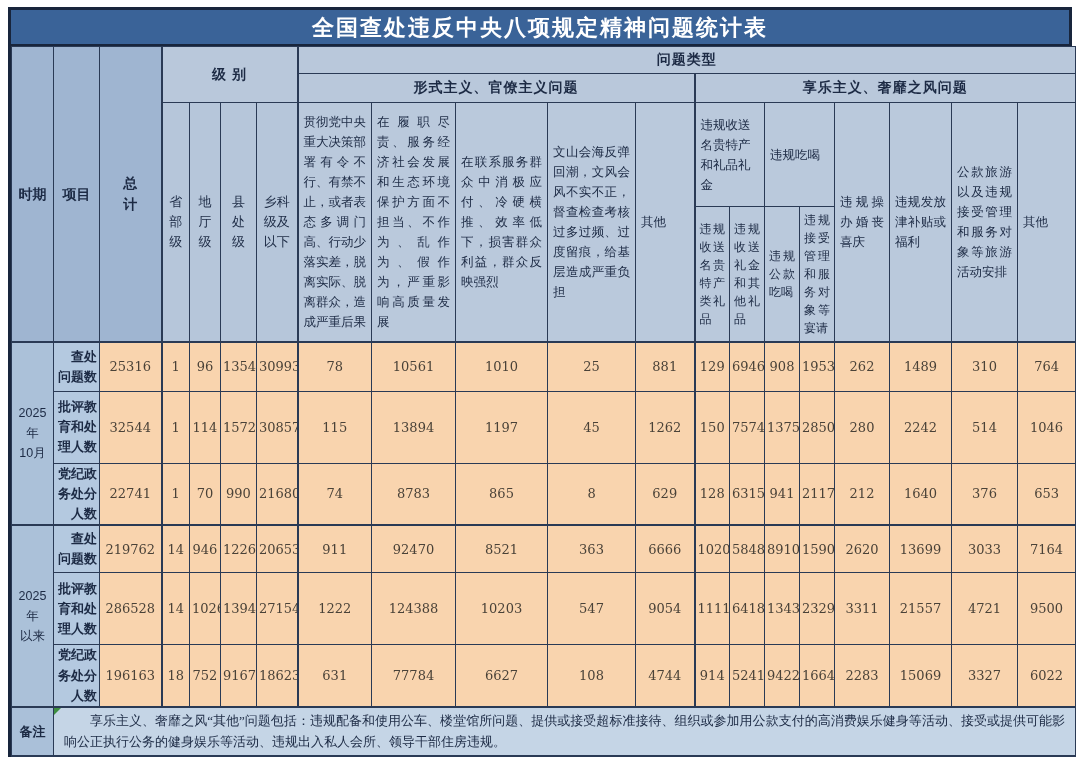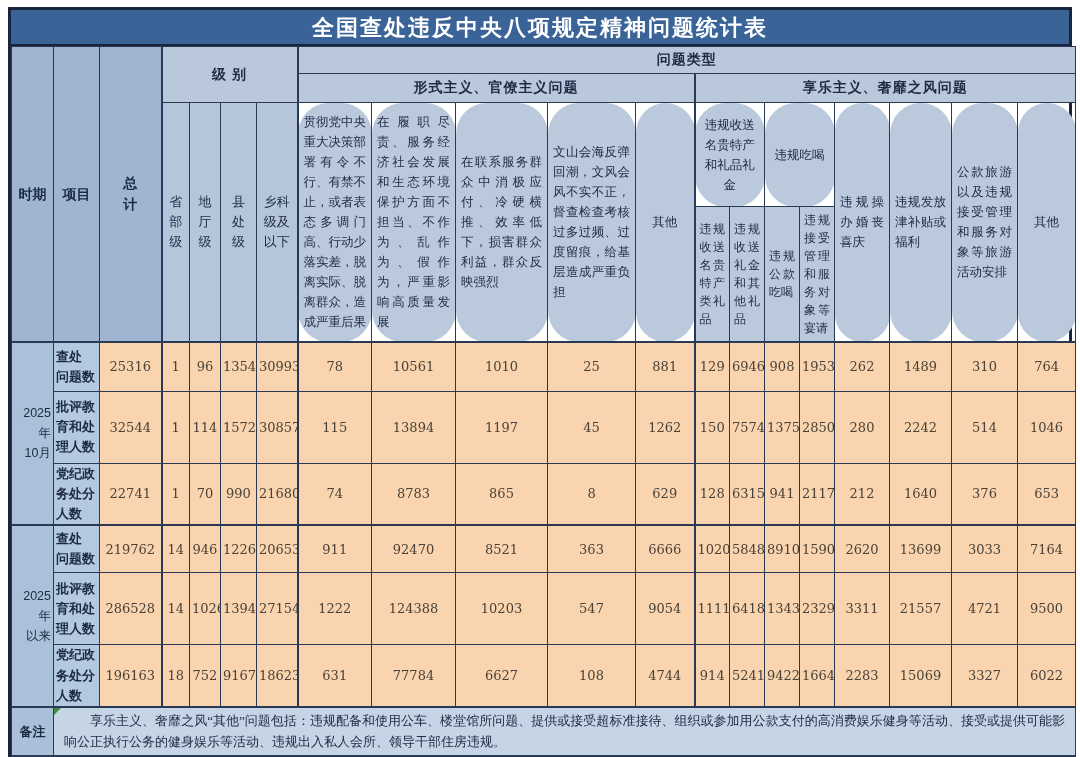--- a/index.html
+++ b/index.html
@@ -23,26 +23,26 @@
   tr.hd4 { height:48px; } tr.hd5 { height:72px; } tr.hd6 { height:52px; }
   tr.hrem { height:49px;border-radius:15px; } tr.hfoot { height:22px; }
 
   
   .bR2 { border-right-width:2px !important; }
   tr.thickT > th, tr.thickT > td { border-top-width:2px; }
 
   .band   { background:#b9c8db; font-size:14px; font-weight:bold; text-align:center; vertical-align:middle; letter-spacing:1px;margin-left:16px; }
   .side   { background:#9fb5d1; font-size:14px; font-weight:bold; text-align:center; vertical-align:middle; white-space:pre-line; line-height:1.5; }
   .level  { background:#b6c6da; font-size:13px; font-weight:normal; text-align:center; vertical-align:middle; white-space:pre-line; line-height:1.55; font-family:"Liberation Serif", serif; }
-  .tall   { background:#bac9dc; font-size:12.5px; font-weight:normal; text-align:justify; vertical-align:middle; padding:6px 5px; line-height:1.6; word-break:break-all; font-family:"Liberation Serif", serif;border-radius:31px; }
-  .tall.center { text-align:center; }
+  .tall   { background:#bac9dc; font-size:12.5px; font-weight:normal; text-align:justify; vertical-align:middle; padding:6px 5px; line-height:1.6; word-break:break-all; font-family:"Liberation Serif", serif; }
+  .tall.center { text-align:left; }
   .subhdr { background:#bac9dc; font-size:12px; font-weight:normal; text-align:justify; vertical-align:middle; padding:4px 4px; line-height:1.5; word-break:break-all; font-family:"Liberation Serif", serif; }
 
-  .period   { background:#abc1d9; font-size:12.5px; font-weight:normal; text-align:right; vertical-align:middle; white-space:pre-line; line-height:1.6; }
-  .rowlabel { background:#b4c9e0; font-size:13px; font-weight:bold; text-align:left; vertical-align:middle; white-space:pre-line; line-height:1.55; }
+  .period   { background:#abc1d9; font-size:12.5px; font-weight:normal; text-align:center; vertical-align:middle; white-space:pre-line; line-height:1.6; }
+  .rowlabel { background:#b4c9e0; font-size:13px; font-weight:bold; text-align:right; vertical-align:middle; white-space:pre-line; line-height:1.55; }
   .num      { background:#f9d4ae; color:#4a4238; font-size:13px; text-align:center; vertical-align:middle; font-family:"DejaVu Serif", serif; }
 
   .remark-label { background:#aac0d9; font-size:13px; font-weight:bold; text-align:center; vertical-align:middle; }
   .remark { background:#c5d5e6; font-size:13px; line-height:1.6; text-align:justify; vertical-align:middle;
             padding:3px 10px; text-indent:2em; word-break:break-all; position:relative;
             font-family:"Liberation Serif", serif;margin-top:32px; }
   .corner { position:absolute; left:0; top:0; width:0; height:0;
             border-top:7px solid #3e8e41; border-right:7px solid transparent; }
 
   .foot { background:#b2c5da; vertical-align:middle; border-top-width:2px; }

